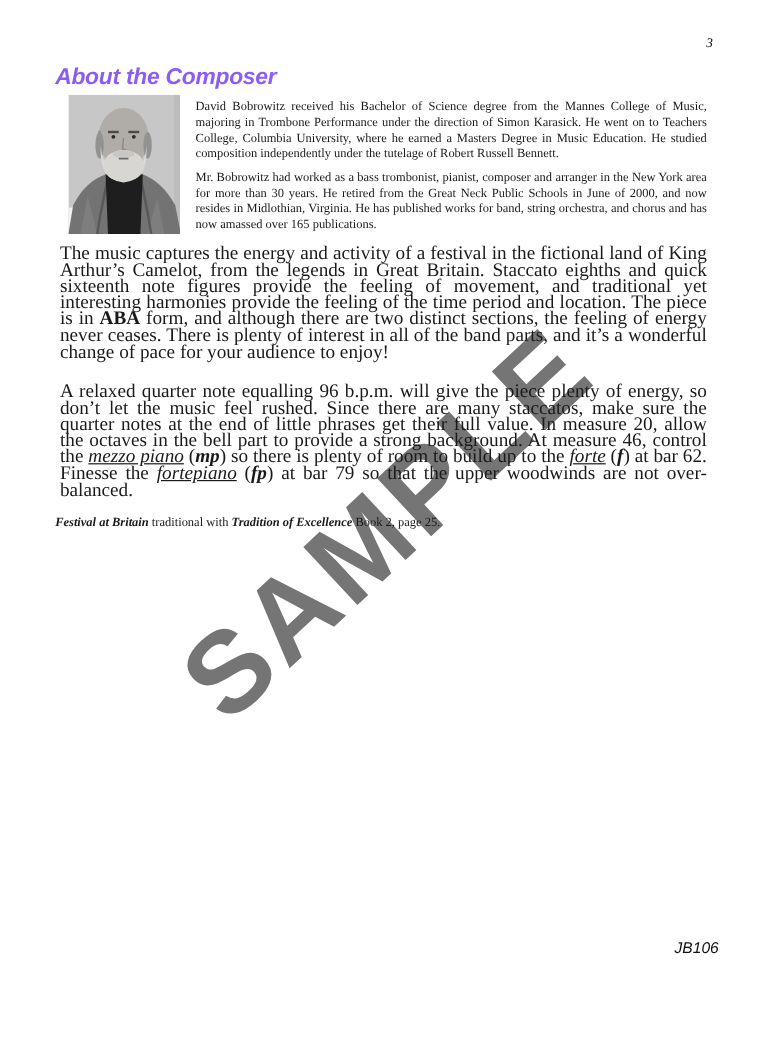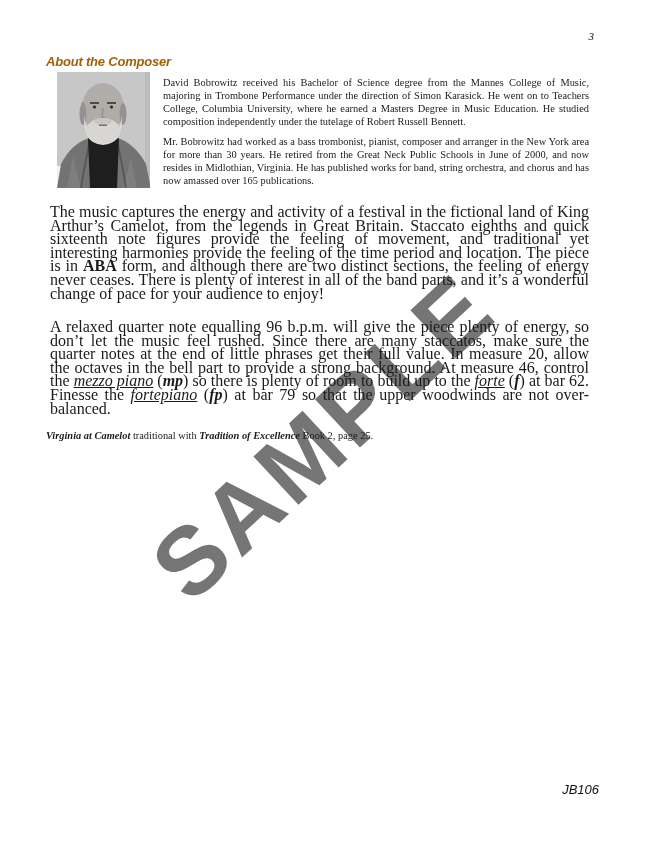--- a/index.html
+++ b/index.html
@@ -40,21 +40,21 @@
     font-style:italic;font-size:13px;color:#111;
   }
   
   .sec{
     position:absolute;left:46px;width:547px;z-index:1;
   }
   .sec h2{
     margin:0 0 3px 0;
     font-family:"Liberation Sans",sans-serif;
     font-style:italic;font-weight:700;
-    font-size:13px;letter-spacing:-0.2px;color:#a16207;
+    font-size:19px;letter-spacing:-0.2px;color:#8b5cf6;
   }
   .body-par{
     margin:4px;
     font-size:16px;line-height:13.6px;
     text-align:justify;
   }
   
   .composer-row{display:flex;align-items:flex-start;}
   .photo{
     flex:0 0 93px;width:93px;height:116px;
@@ -128,18 +128,18 @@
 
   <section class="sec" style="top:201px">
     <p class="body-par"><span>The music captures the energy and activity of a festival in the fictional land of King Arthur’s Camelot, from the legends in Great Britain. Staccato eighths and quick sixteenth note figures provide the feeling of movement, and traditional yet interesting harmonies provide the feeling of the time period and location. The piece is in </span><span class="run-b">ABA</span><span> form, and although there are two distinct sections, the feeling of energy never ceases. There is plenty of interest in all of the band parts, and it’s a wonderful change of pace for your audience to enjoy!</span></p>
   </section>
 
   <section class="sec" style="top:316px">
     <p class="body-par"><span>A relaxed quarter note equalling 96 b.p.m. will give the piece plenty of energy, so don’t let the music feel rushed. Since there are many staccatos, make sure the quarter notes at the end of little phrases get their full value. In measure 20, allow the octaves in the bell part to provide a strong background. At measure 46, control the </span><span class="run-i">mezzo piano</span><span> (</span><span class="run-dyn">mp</span><span>) so there is plenty of room to build up to the </span><span class="run-i">forte</span><span> (</span><span class="run-dyn">f</span><span>) at bar 62. Finesse the </span><span class="run-i">fortepiano</span><span> (</span><span class="run-dyn">fp</span><span>) at bar 79 so that the upper woodwinds are not over-balanced.</span></p>
   </section>
 
   <section class="sec" style="top:429px">
-    <p class="cor-line"><span class="run-bi">Virginia at Camelot</span><span> traditional with </span><span class="run-bi">Tradition of Excellence</span><span> Book 2, page 25.</span></p>
+    <p class="cor-line"><span class="run-bi">Festival at Britain</span><span> traditional with </span><span class="run-bi">Tradition of Excellence</span><span> Book 2, page 25.</span></p>
   </section>
 
   <div class="footer-code">JB106</div>
 
 </div>
 
 </body></html>

